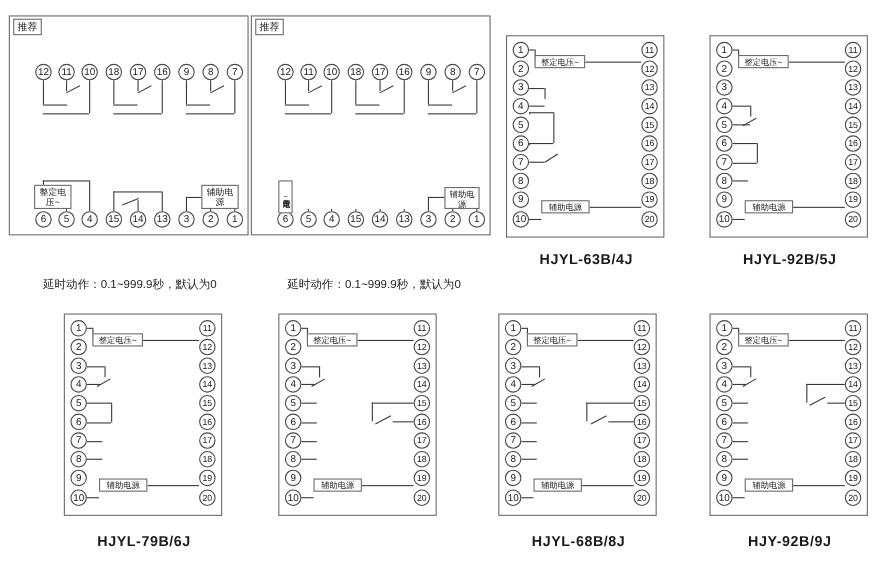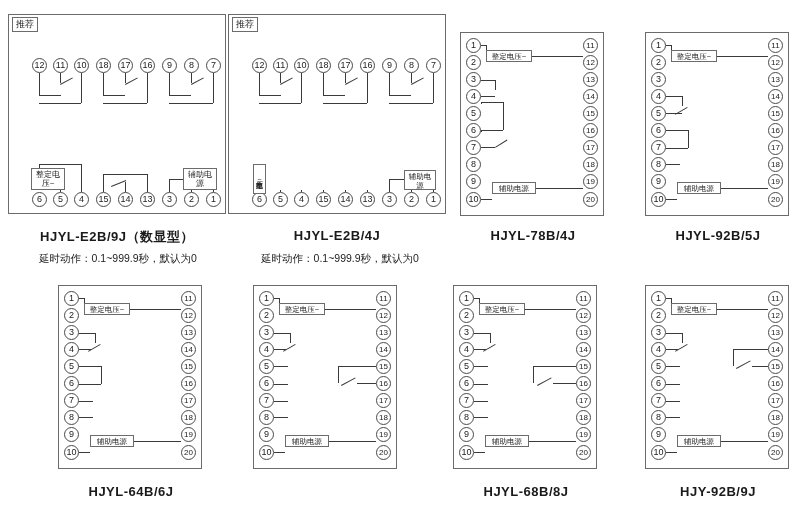--- a/index.html
+++ b/index.html
@@ -150,21 +150,20 @@
     <div class="v" style="left:117px;top:168px;height:10px;"></div>
     <div class="diag" style="left:103px;top:172px;width:16px;transform:rotate(-22deg);"></div>
     <div class="h" style="left:95px;top:160px;width:44px;"></div>
     <div class="v" style="left:139px;top:160px;height:18px;"></div>
 
     <div class="v" style="left:161px;top:165px;height:13px;"></div>
     <div class="h" style="left:161px;top:165px;width:22px;"></div>
     <div class="v" style="left:183px;top:176px;height:2px;"></div>
     <div class="v" style="left:205px;top:176px;height:2px;"></div>
   </div>
-  <div class="caption" style="left:8px;top:228px;width:218px;">HJYL-E2B/9J（数显型）</div>
   <div class="subcaption" style="left:0px;top:252px;width:236px;">延时动作：0.1~999.9秒，默认为0</div>
 
   <div class="panel" style="left:228px;top:14px;width:220px;height:202px;">
     <div class="frame" style="width:218px;height:200px;"></div>
     <div class="tag" style="left:4px;top:3px;">推荐</div>
 
     <div class="term" style="left:24px;top:44px;">12</div>
     <div class="term" style="left:45px;top:44px;">11</div>
     <div class="term" style="left:66px;top:44px;">10</div>
     <div class="term" style="left:88px;top:44px;">18</div>
@@ -211,21 +210,20 @@
     <div class="v" style="left:52px;top:176px;height:2px;"></div>
     <div class="v" style="left:73px;top:176px;height:2px;"></div>
     <div class="v" style="left:95px;top:176px;height:2px;"></div>
     <div class="v" style="left:117px;top:176px;height:2px;"></div>
     <div class="v" style="left:139px;top:176px;height:2px;"></div>
     <div class="v" style="left:161px;top:165px;height:13px;"></div>
     <div class="h" style="left:161px;top:165px;width:22px;"></div>
     <div class="v" style="left:183px;top:176px;height:2px;"></div>
     <div class="v" style="left:205px;top:176px;height:2px;"></div>
   </div>
-  <div class="caption" style="left:228px;top:228px;width:218px;">HJYL-E2B/4J</div>
   <div class="subcaption" style="left:222px;top:252px;width:236px;">延时动作：0.1~999.9秒，默认为0</div>
 
   <div class="panel" style="left:460px;top:32px;width:146px;height:186px;">
     <div class="frame" style="width:144px;height:184px;"></div>
 
     <div class="term" style="left:6px;top:6px;">1</div>
     <div class="term" style="left:6px;top:23px;">2</div>
     <div class="term" style="left:6px;top:40px;">3</div>
     <div class="term" style="left:6px;top:57px;">4</div>
     <div class="term" style="left:6px;top:74px;">5</div>
@@ -261,21 +259,21 @@
     <div class="v" style="left:35px;top:48px;height:10px;"></div>
     <div class="h" style="left:21px;top:64px;width:14px;"></div>
 
     <div class="h" style="left:21px;top:167px;width:11px;"></div>
     <div class="h" style="left:76px;top:156px;width:47px;"></div>
     <div class="v" style="left:76px;top:156px;height:0px;"></div>
     <div class="h" style="left:72px;top:24px;width:51px;"></div>
     <div class="h" style="left:21px;top:13px;width:5px;"></div>
     <div class="v" style="left:26px;top:13px;height:11px;"></div>
   </div>
-  <div class="caption" style="left:448px;top:228px;width:170px;">HJYL-78B/4J</div>
+  <div class="caption" style="left:448px;top:228px;width:170px;">HJYL-63B/4J</div>
 
   <div class="panel" style="left:645px;top:32px;width:146px;height:186px;">
     <div class="frame" style="width:144px;height:184px;"></div>
 
     <div class="term" style="left:6px;top:6px;">1</div>
     <div class="term" style="left:6px;top:23px;">2</div>
     <div class="term" style="left:6px;top:40px;">3</div>
     <div class="term" style="left:6px;top:57px;">4</div>
     <div class="term" style="left:6px;top:74px;">5</div>
     <div class="term" style="left:6px;top:91px;">6</div>
@@ -352,21 +350,21 @@
     <div class="h" style="left:21px;top:99px;width:22px;"></div>
     <div class="h" style="left:21px;top:116px;width:14px;"></div>
     <div class="h" style="left:21px;top:132px;width:14px;"></div>
 
     <div class="h" style="left:21px;top:167px;width:11px;"></div>
     <div class="h" style="left:76px;top:156px;width:47px;"></div>
     <div class="h" style="left:72px;top:24px;width:51px;"></div>
     <div class="h" style="left:21px;top:13px;width:5px;"></div>
     <div class="v" style="left:26px;top:13px;height:11px;"></div>
   </div>
-  <div class="caption" style="left:46px;top:484px;width:170px;">HJYL-64B/6J</div>
+  <div class="caption" style="left:46px;top:484px;width:170px;">HJYL-79B/6J</div>
 
   <div class="panel" style="left:253px;top:285px;width:146px;height:186px;">
     <div class="frame" style="width:144px;height:184px;"></div>
 
     <div class="term" style="left:6px;top:6px;">1</div>
     <div class="term" style="left:6px;top:23px;">2</div>
     <div class="term" style="left:6px;top:40px;">3</div>
     <div class="term" style="left:6px;top:57px;">4</div>
     <div class="term" style="left:6px;top:74px;">5</div>
     <div class="term" style="left:6px;top:91px;">6</div>

